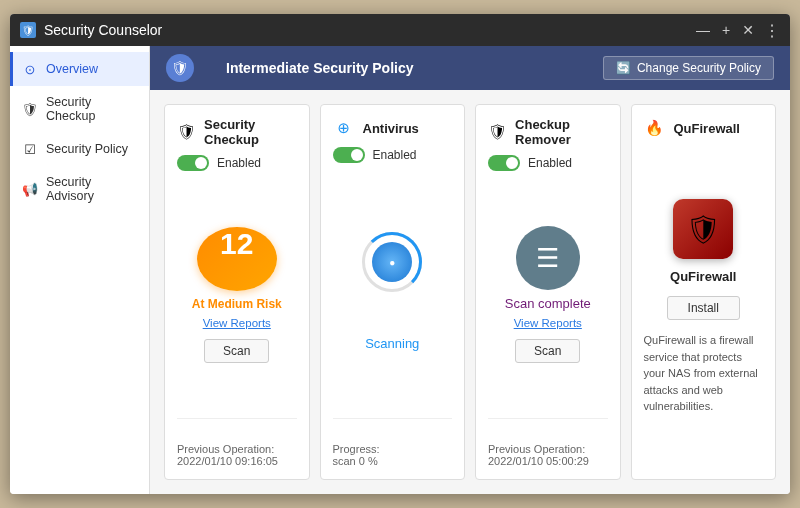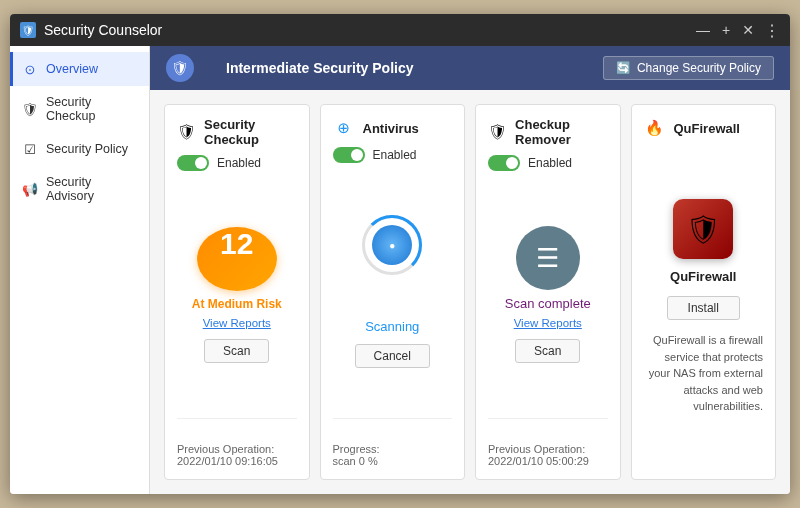--- a/index.html
+++ b/index.html
@@ -357,21 +357,21 @@
       border-radius: 3px;
       cursor: pointer;
       font-size: 12px;
       color: #333;
       margin: 6px 0;
       text-align: center;
     }
     .qufirewall-desc {
       font-size: 11px;
       color: #555;
-      text-align: right;
+      text-align: left;
       line-height: 1.5;
     }
   </style>
 </head>
 <body>
 
 <div class="window">
 
   <div class="titlebar">
     <div class="titlebar-left">
@@ -454,21 +454,20 @@
             <div class="toggle"></div>
             <span class="toggle-label">Enabled</span>
           </div>
           <div class="card-body">
             <div class="scanning-visual">
               <div class="scanning-ring"></div>
               <div class="scanning-arc"></div>
               <div class="scanning-inner">●</div>
             </div>
             <span class="scanning-label">Scanning</span>
-            <button class="card-button">Cancel</button>
           </div>
           <div class="card-footer">
             <span>Progress:</span>
             <span>scan 0 %</span>
           </div>
         </div>
 
         <div class="card">
           <div class="card-header">
             <div class="card-icon">🛡</div>

